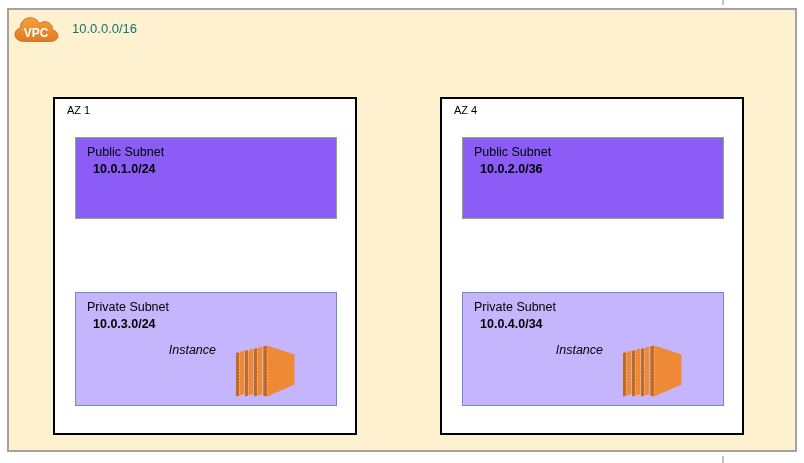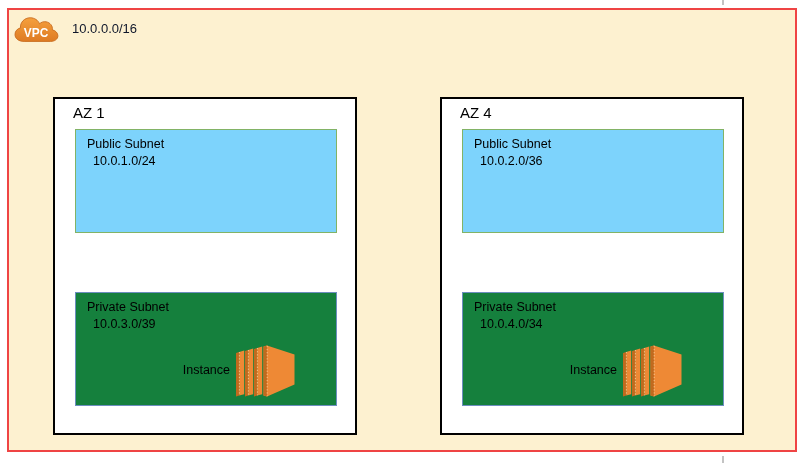--- a/index.html
+++ b/index.html
@@ -13,90 +13,92 @@
     width: 804px;
     height: 463px;
     background: #ffffff;
     overflow: hidden;
   }
   .vpc {
     position: absolute;
     left: 7px; top: 8px;
     width: 790px; height: 444px;
     background: #FDF1D0;
-    border: 2px solid #ef4444;
+    border: 2px solid #a3a3a3;
   }
   .cloud {
     position: absolute;
     left: 3px; top: 3px;
     width: 50px; height: 33px;
   }
   .cloud-text {
     font-family: "Liberation Sans", sans-serif;
     font-size: 13px;
     font-weight: bold;
     fill: #ffffff;
   }
   .vpc-cidr {
     position: absolute;
     left: 63px; top: 11px;
     font-size: 13px;
-    color: #0f172a;
+    color: #0f766e;
     white-space: nowrap;
   }
   .az {
     position: absolute;
     top: 87px;
     width: 304px; height: 338px;
     background: #ffffff;
     border: 2px solid #000000;
   }
   .az1 { left: 44px; }
   .az2 { left: 431px; }
   .az-label {
     position: absolute;
-    left: 18px; top: 5px;
-    font-size: 15px;
+    left: 12px; top: 5px;
+    font-size: 11px;
     white-space: nowrap;
   }
   .subnet {
     position: absolute;
     left: 20px;
     width: 262px;
   }
   .subnet.public {
-    top: 30px;
-    height: 104px;
-    background: #7dd3fc;
+    top: 38px;
+    height: 82px;
+    background: #8b5cf6;
     border: 1px solid #82B366;
   }
   .subnet.private {
     top: 193px;
     height: 114px;
-    background: #15803d;
+    background: #c4b5fd;
     border: 1px solid #6C8EBF;
   }
   .subnet-title {
     position: absolute;
     left: 11px; top: 7px;
     font-size: 12.5px;
     white-space: nowrap;
   }
   .subnet-cidr {
     position: absolute;
     left: 17px; top: 24px;
     font-size: 12.5px;
     white-space: nowrap;
+    font-weight: bold;
   }
   .instance-group {
     position: absolute;
     right: 40px; bottom: 7px;
     display: flex;
-    align-items: center;
-    gap: 6px;
+    align-items: flex-start;
+    gap: 20px;
+    font-style: italic;
   }
   .instance-label {
     font-size: 12.5px;
     white-space: nowrap;
     margin-bottom: 1px;
   }
   .ec2 { width: 60px; height: 55px; display: block; }
   .page-break {
     position: absolute;
     left: 722px;
@@ -129,21 +131,21 @@
     <div class="az az1">
       <div class="az-label">AZ 1</div>
 
       <div class="subnet public">
         <div class="subnet-title">Public Subnet</div>
         <div class="subnet-cidr">10.0.1.0/24</div>
       </div>
 
       <div class="subnet private">
         <div class="subnet-title">Private Subnet</div>
-        <div class="subnet-cidr">10.0.3.0/39</div>
+        <div class="subnet-cidr">10.0.3.0/24</div>
 
         <div class="instance-group">
           <span class="instance-label">Instance</span>
           <svg class="ec2" viewBox="0 0 60 55">
             <polygon points="0,10 3.2,9 3.2,52.5 0,53.5" fill="#C16A1E"></polygon>
             <polygon points="3.2,9 8.2,7.6 8.2,51.3 3.2,52.5" fill="#EE8935"></polygon>
             <line x1="3.4" y1="9" x2="3.4" y2="52.3" stroke="#F8C893" stroke-width="0.9" stroke-dasharray="1.3,1.8"></line>
             <polygon points="9,8 12.2,7 12.2,52.5 9,53.5" fill="#C16A1E"></polygon>
             <polygon points="12.2,7 17.2,5.6 17.2,51.3 12.2,52.5" fill="#EE8935"></polygon>
             <line x1="12.4" y1="7" x2="12.4" y2="52.3" stroke="#F8C893" stroke-width="0.9" stroke-dasharray="1.3,1.8"></line>

